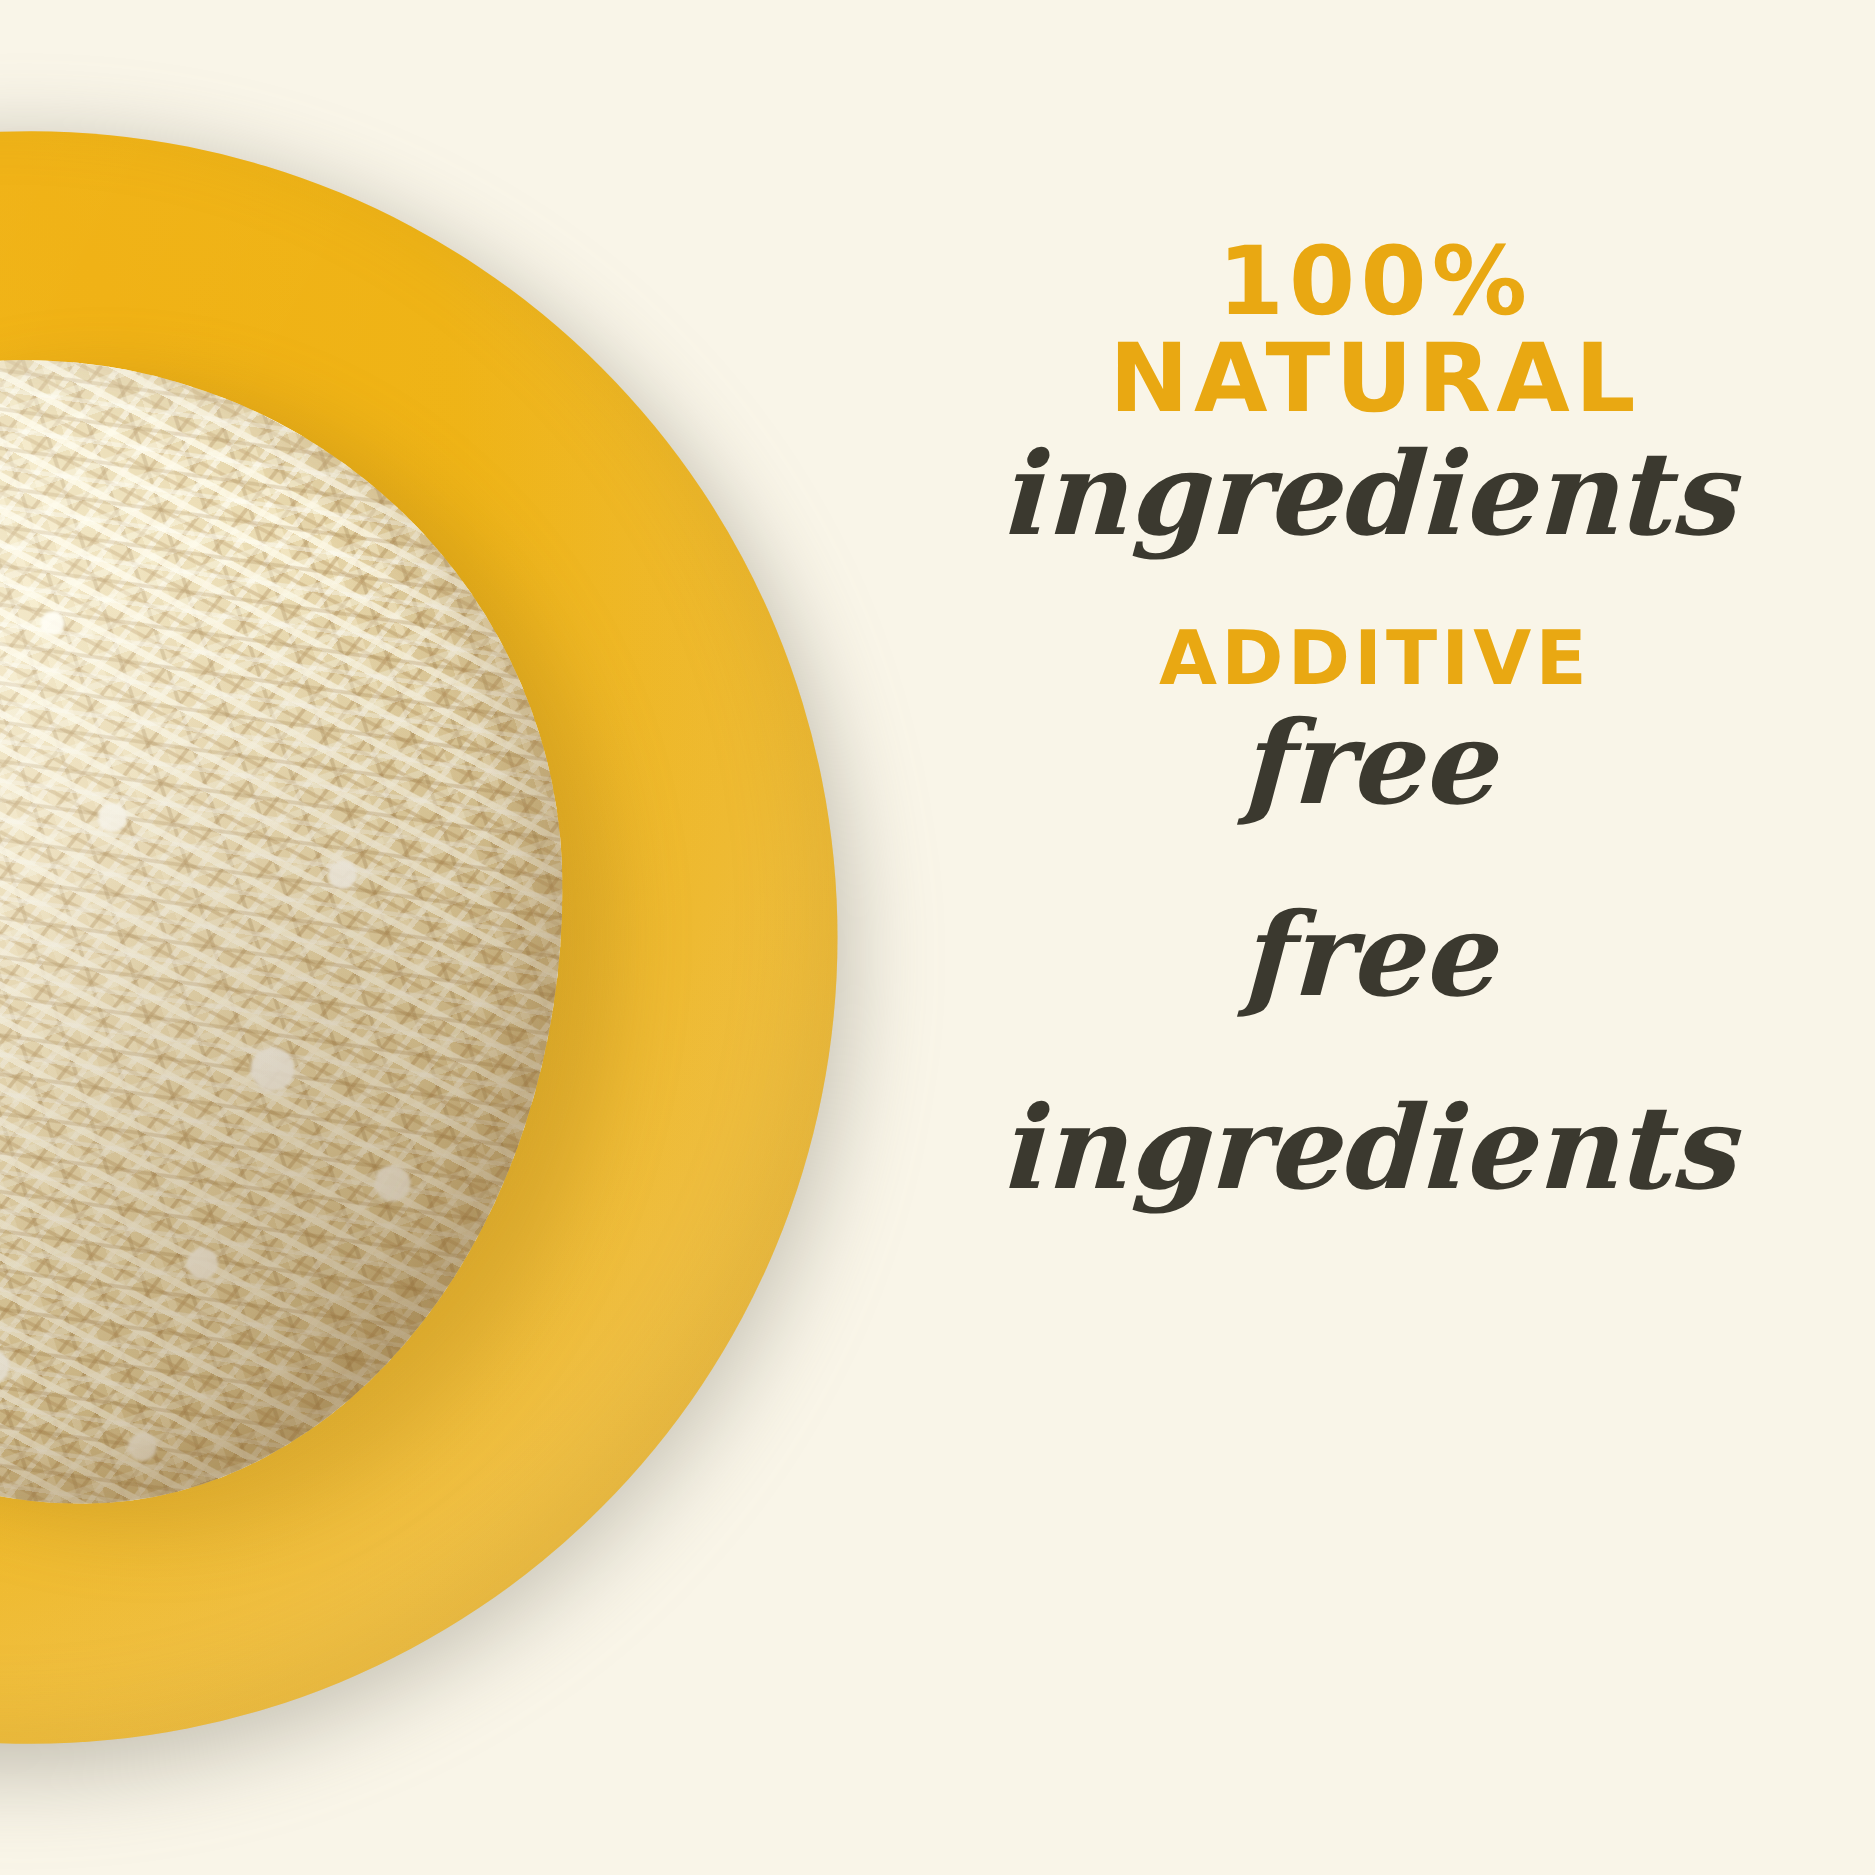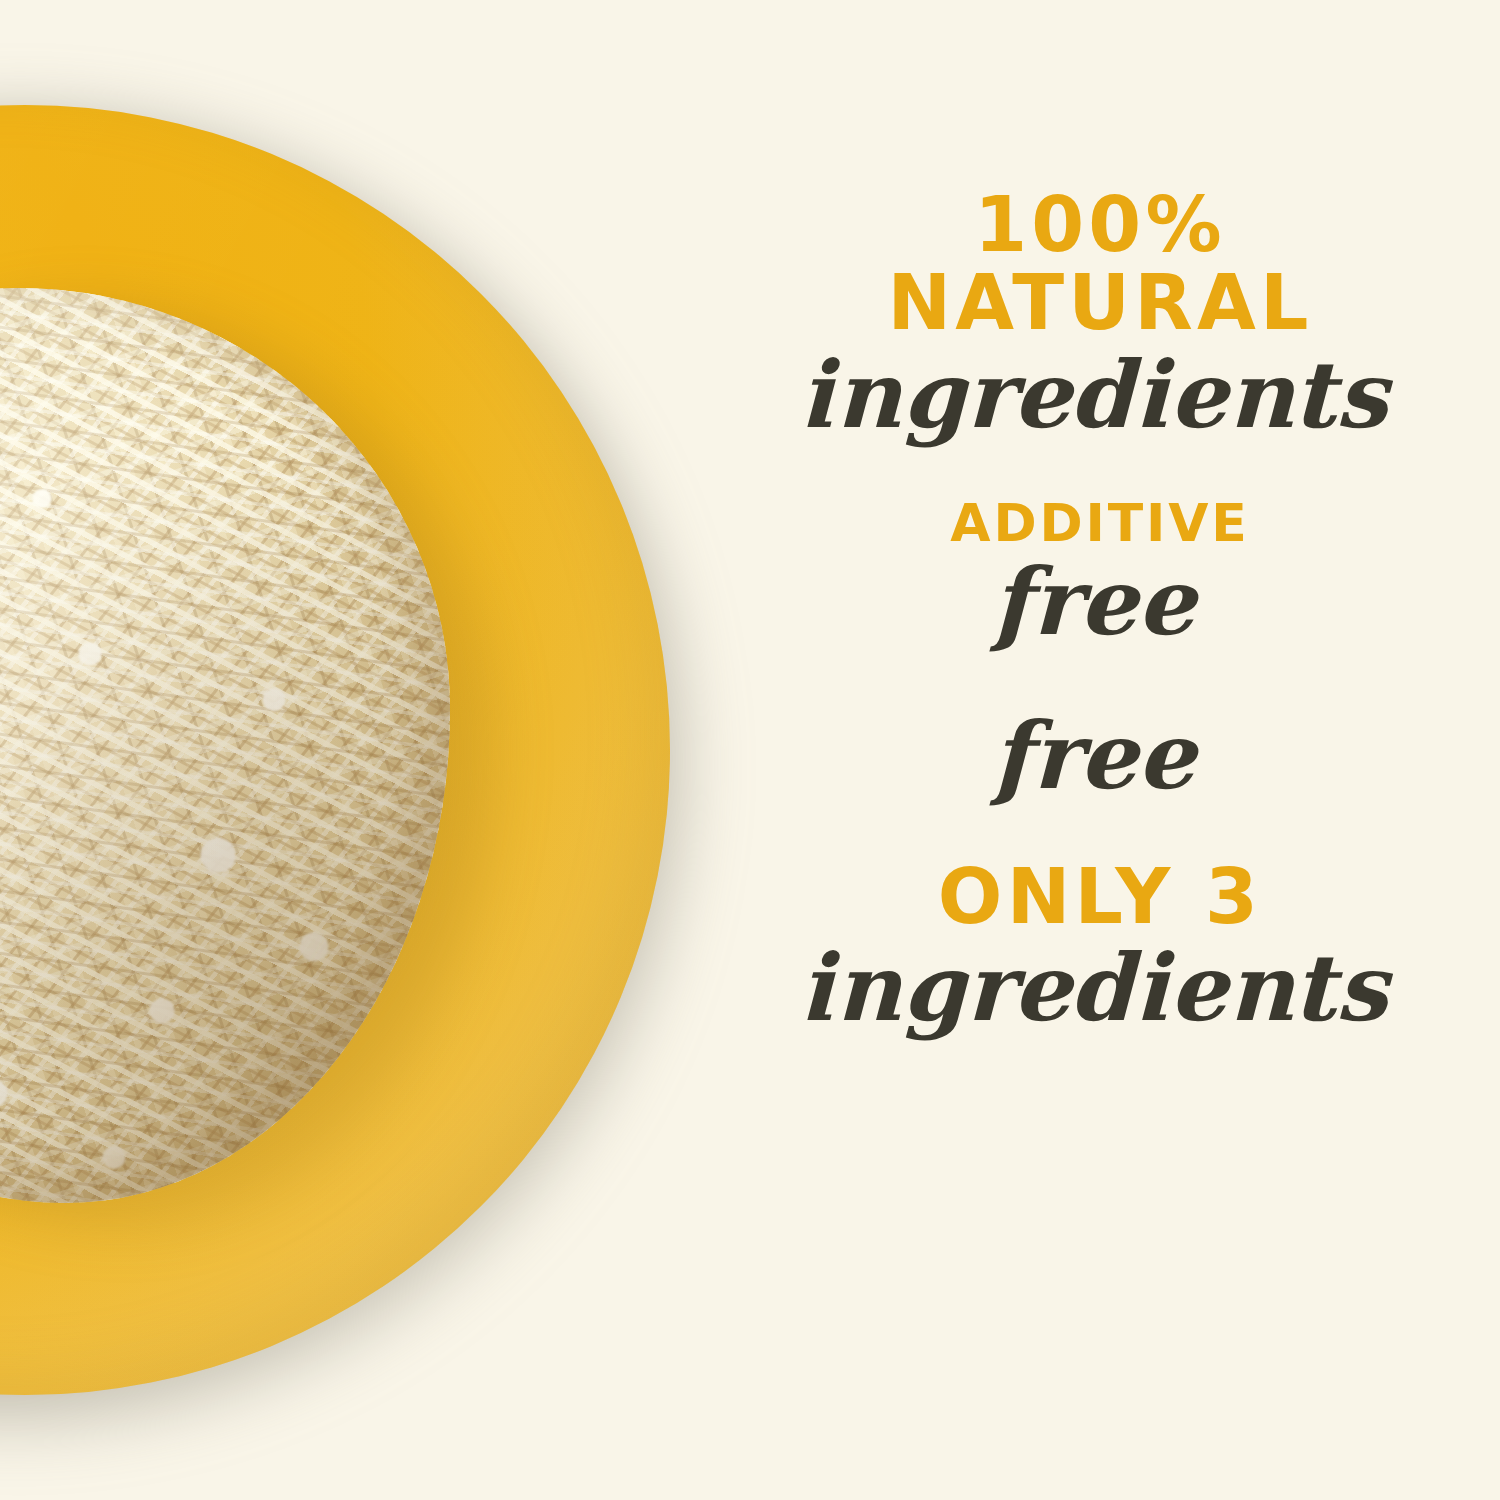--- a/index.html
+++ b/index.html
@@ -207,21 +207,21 @@
     font-weight: 700;
     line-height: 1.0;
     letter-spacing: -0.005em;
     transform: skewX(-4deg);
   }
 
   
   #claim-0 .claim-top    { font-size: 76px; }
   #claim-0 .claim-bottom { font-size: 92px; margin-top: 8px; }
 
-  #claim-1 .claim-top    { font-size: 52px; }
+  #claim-1 .claim-top    { font-size: 60px; }
   #claim-1 .claim-bottom { font-size: 92px; margin-top: 6px; }
 
   #claim-2 .claim-top    { font-size: 72px; letter-spacing: 0.045em; }
   #claim-2 .claim-bottom { font-size: 92px; margin-top: 6px; }
 
   #claim-3 .claim-top    { font-size: 76px; }
   #claim-3 .claim-bottom { font-size: 92px; margin-top: 6px; }
 </style>
 </head>
 <body>
@@ -254,18 +254,17 @@
     <div class="claim" id="claim-1">
       <div class="claim-top">ADDITIVE</div>
       <div class="claim-bottom">free</div>
     </div>
 
     <div class="claim" id="claim-2">
       <div class="claim-bottom">free</div>
     </div>
 
     <div class="claim" id="claim-3">
-      <div class="claim-top">ONLY 3</div>
       <div class="claim-bottom">ingredients</div>
     </div>
 
   </div>
 </div>
 
 </body></html>

